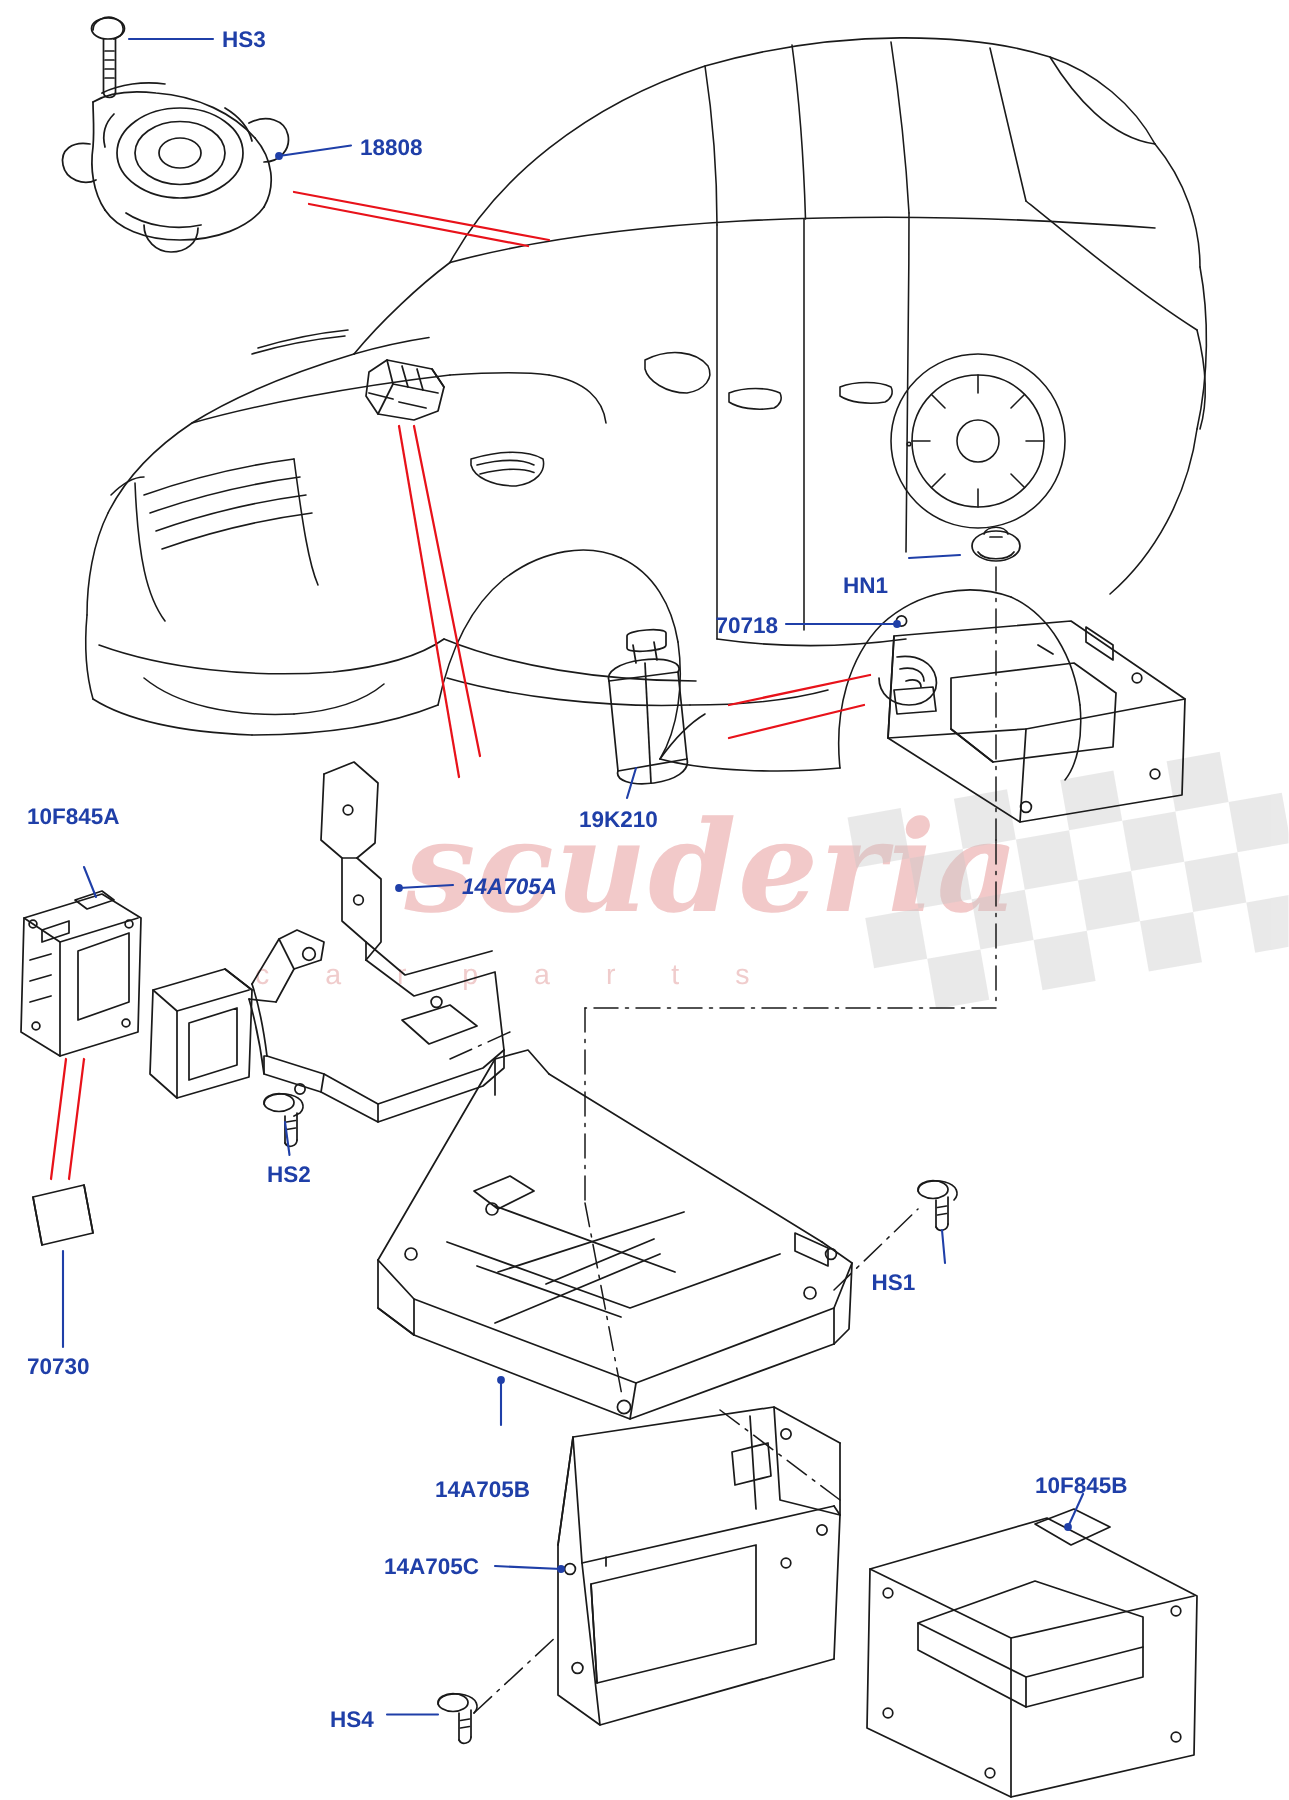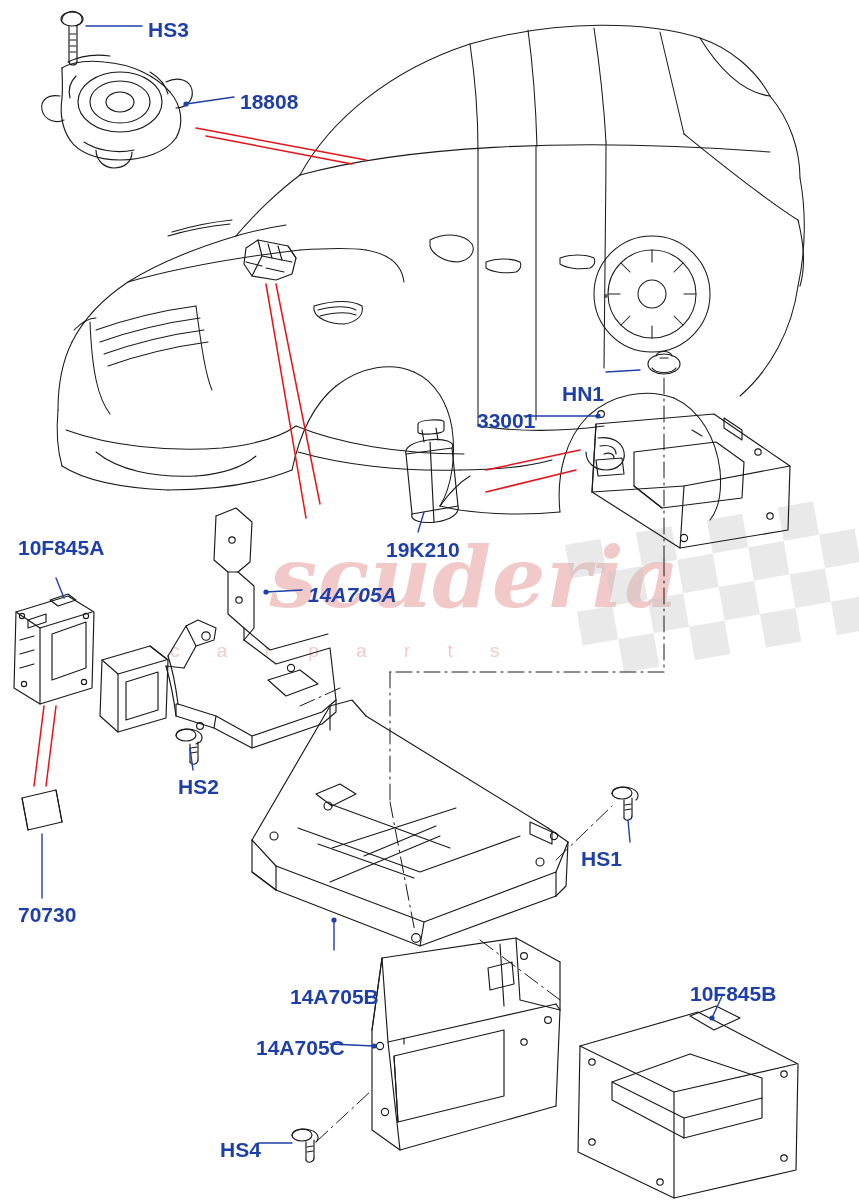--- a/index.html
+++ b/index.html
@@ -54,21 +54,21 @@
   }
   .labels {
     position: absolute;
     left: 0; top: 0;
     width: 859px;
     height: 1200px;
   }
   .lbl {
     position: absolute;
     font-family: "Liberation Sans", sans-serif;
-    font-size: 21px;
+    font-size: 15px;
     font-weight: bold;
     color: #1f3fa8;
     white-space: nowrap;
   }
 </style>
 </head>
 <body>
 
 <div id="diagram-root">
 
@@ -452,21 +452,21 @@
         <circle cx="712" cy="1018" r="2.6"></circle>
       </g>
 
     </g>
   </svg>
 
   <div class="labels">
     <div class="lbl" style="left:148px; top:18px;">HS3</div>
     <div class="lbl" style="left:240px; top:90px;text-align:center;">18808</div>
     <div class="lbl" style="left:562px; top:366px;margin-top:16px;">HN1</div>
-    <div class="lbl" style="left:477px; top:409px;">33001</div>
+    <div class="lbl" style="left:477px; top:409px;">70718</div>
     <div class="lbl" style="left:386px; top:538px;">19K210</div>
     <div class="lbl" style="left:18px;  top:536px;">10F845A</div>
     <div class="lbl" style="left:308px; top:583px;font-style:italic;">14A705A</div>
     <div class="lbl" style="left:178px; top:775px;">HS2</div>
     <div class="lbl" style="left:18px;  top:903px;">70730</div>
     <div class="lbl" style="left:581px; top:847px;">HS1</div>
     <div class="lbl" style="left:290px; top:956px;margin-top:29px;">14A705B</div>
     <div class="lbl" style="left:690px; top:982px;">10F845B</div>
     <div class="lbl" style="left:256px; top:1036px;">14A705C</div>
     <div class="lbl" style="left:220px; top:1138px;">HS4</div>

